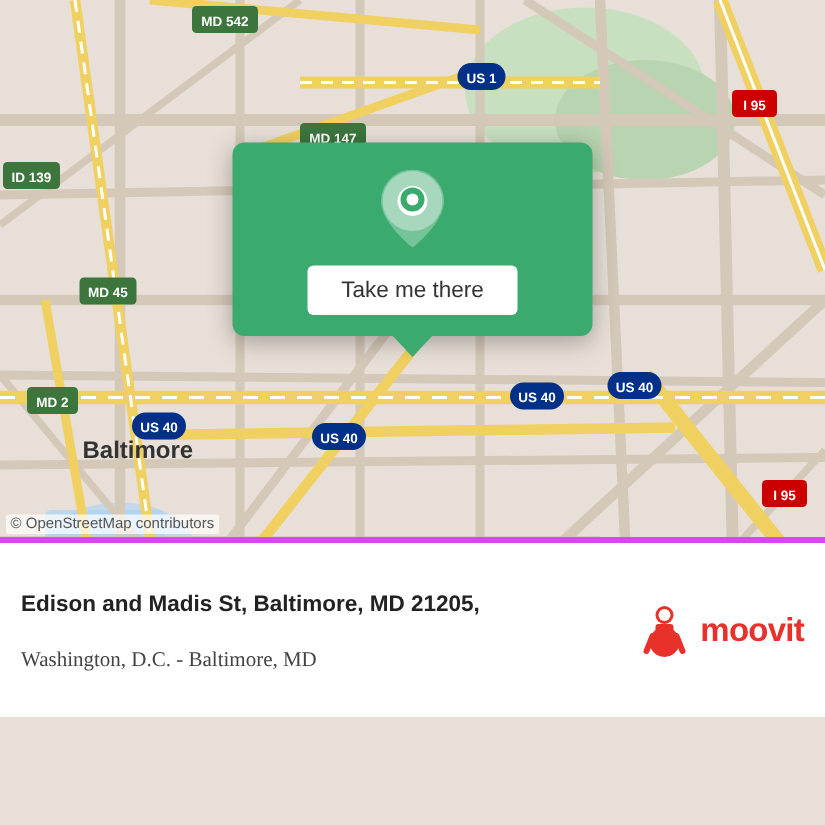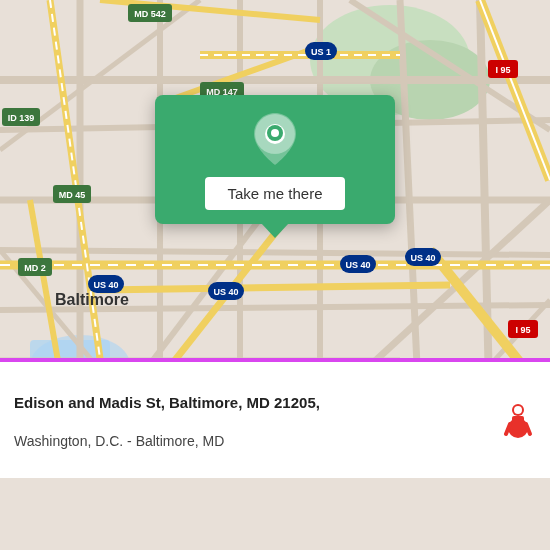--- a/index.html
+++ b/index.html
@@ -95,20 +95,21 @@
       font-size: 15px;
       font-weight: 600;
       color: #222;
       line-height: 1.4;
     }
 
     #city-line {
       font-size: 14px;
       color: #444;
       margin-top: 20px;
+      font-family: Liberation Serif, serif;
     }
 
     #osm-attribution {
       position: absolute;
       bottom: 122px;
       left: 4px;
       font-size: 10px;
       color: #555;
       background: rgba(255,255,255,0.7);
       padding: 1px 3px;
@@ -231,20 +232,23 @@
 
     <rect x="18" y="258" width="34" height="18" rx="3" fill="#3c763d"></rect>
     <text x="35" y="271" text-anchor="middle" font-size="9" fill="white" font-weight="bold">MD 2</text>
 
     <rect x="2" y="108" width="38" height="18" rx="3" fill="#3c763d"></rect>
     <text x="21" y="121" text-anchor="middle" font-size="9" fill="white" font-weight="bold">ID 139</text>
 
     <text x="55" y="305" font-size="16" font-weight="bold" fill="#333" font-family="Arial">Baltimore</text>
   </svg>
 
+  <div id="osm-attribution">
+    <span>© OpenStreetMap contributors</span>
+  </div>
 
   <div id="popup-card">
 
     <svg id="pin-icon" viewBox="0 0 42 52" xmlns="http://www.w3.org/2000/svg">
       <ellipse cx="21" cy="21" rx="20" ry="20" fill="white" opacity="0.25"></ellipse>
       <circle cx="21" cy="21" r="19" fill="white" opacity="0.15" stroke="white" stroke-width="1.5"></circle>
       <circle cx="21" cy="21" r="10" fill="white"></circle>
       <path d="M21 0 C9.4 0 0 9.4 0 21 C0 36 21 52 21 52 C21 52 42 36 42 21 C42 9.4 32.6 0 21 0 Z" fill="white" opacity="0.3"></path>
       <circle cx="21" cy="20" r="8" fill="#3aaa6e"></circle>
       <circle cx="21" cy="20" r="4" fill="white"></circle>
@@ -260,16 +264,17 @@
     <div id="moovit-logo">
 
       <svg id="moovit-figure" viewBox="0 0 36 36" xmlns="http://www.w3.org/2000/svg">
         <circle cx="18" cy="8" r="6" fill="#e8312a"></circle>
         <ellipse cx="18" cy="26" rx="10" ry="10" fill="#e8312a"></ellipse>
         <rect x="12" y="14" width="12" height="14" rx="2" fill="#e8312a"></rect>
         <circle cx="18" cy="8" r="4" fill="white"></circle>
         <line x1="10" y1="22" x2="6" y2="32" stroke="#e8312a" stroke-width="4" stroke-linecap="round"></line>
         <line x1="26" y1="22" x2="30" y2="32" stroke="#e8312a" stroke-width="4" stroke-linecap="round"></line>
       </svg>
+      <span id="moovit-text">moovit</span>
     </div>
   </div>
 
 </div>
 
 </body></html>

